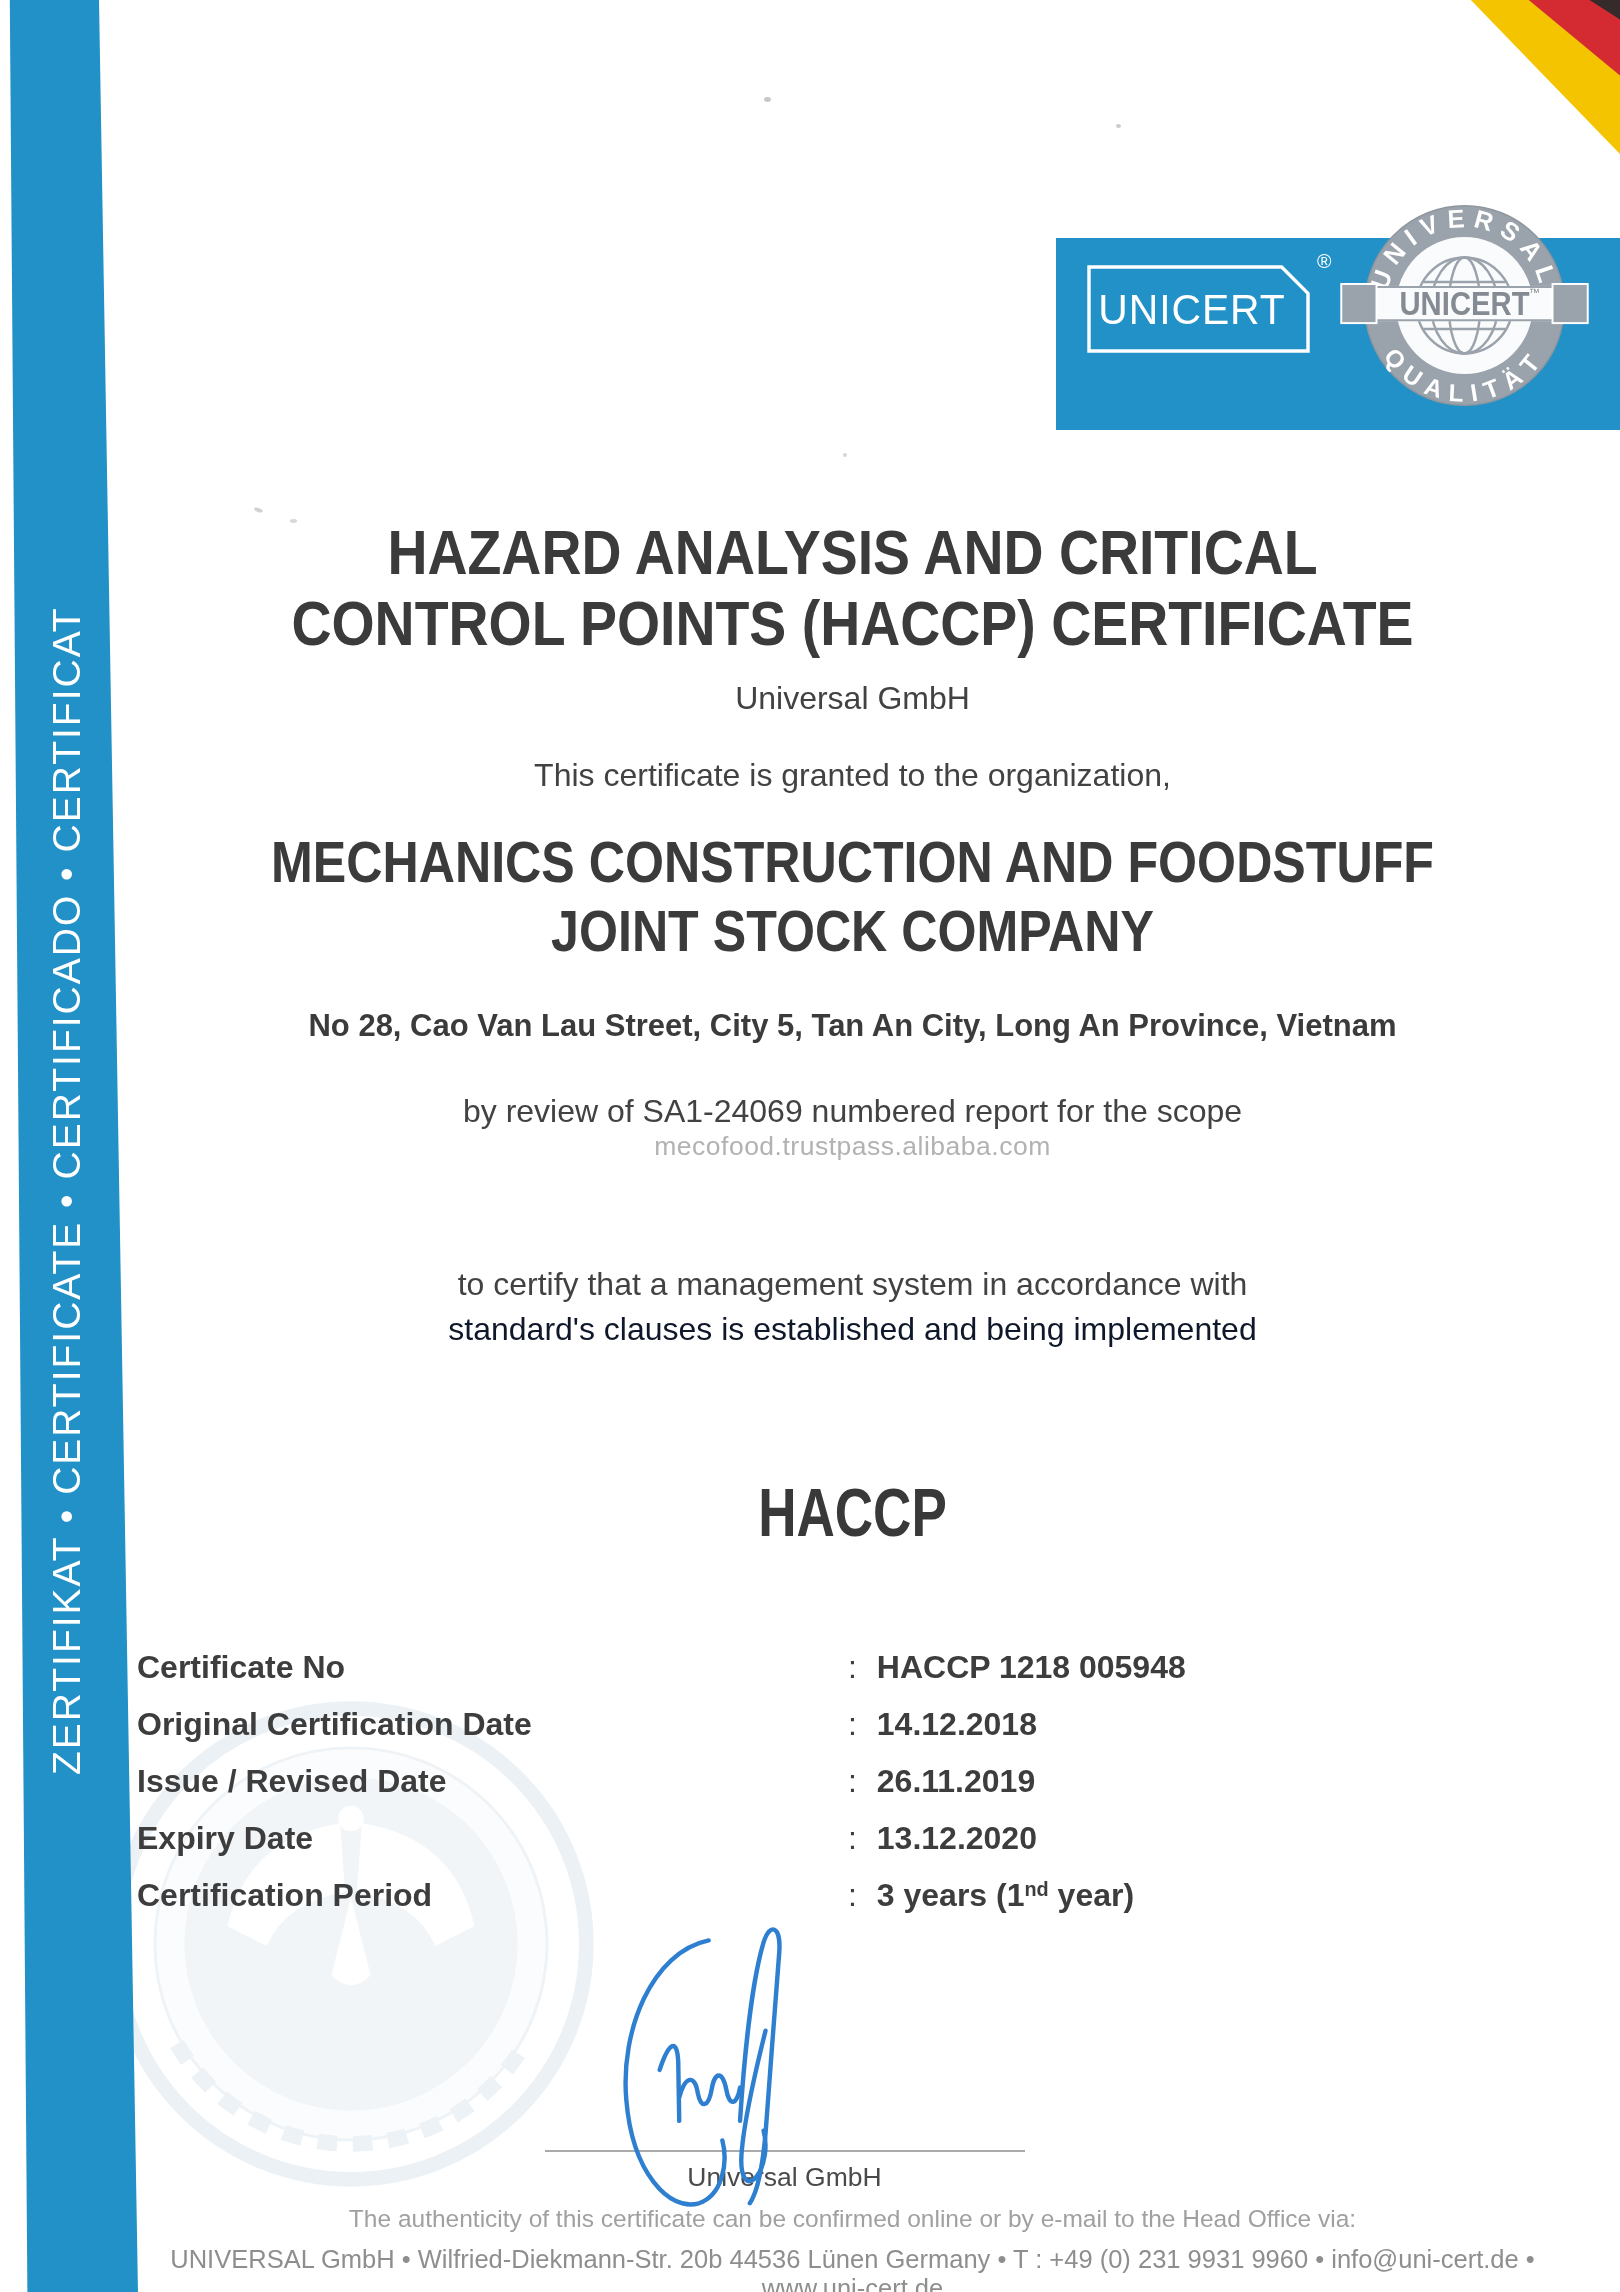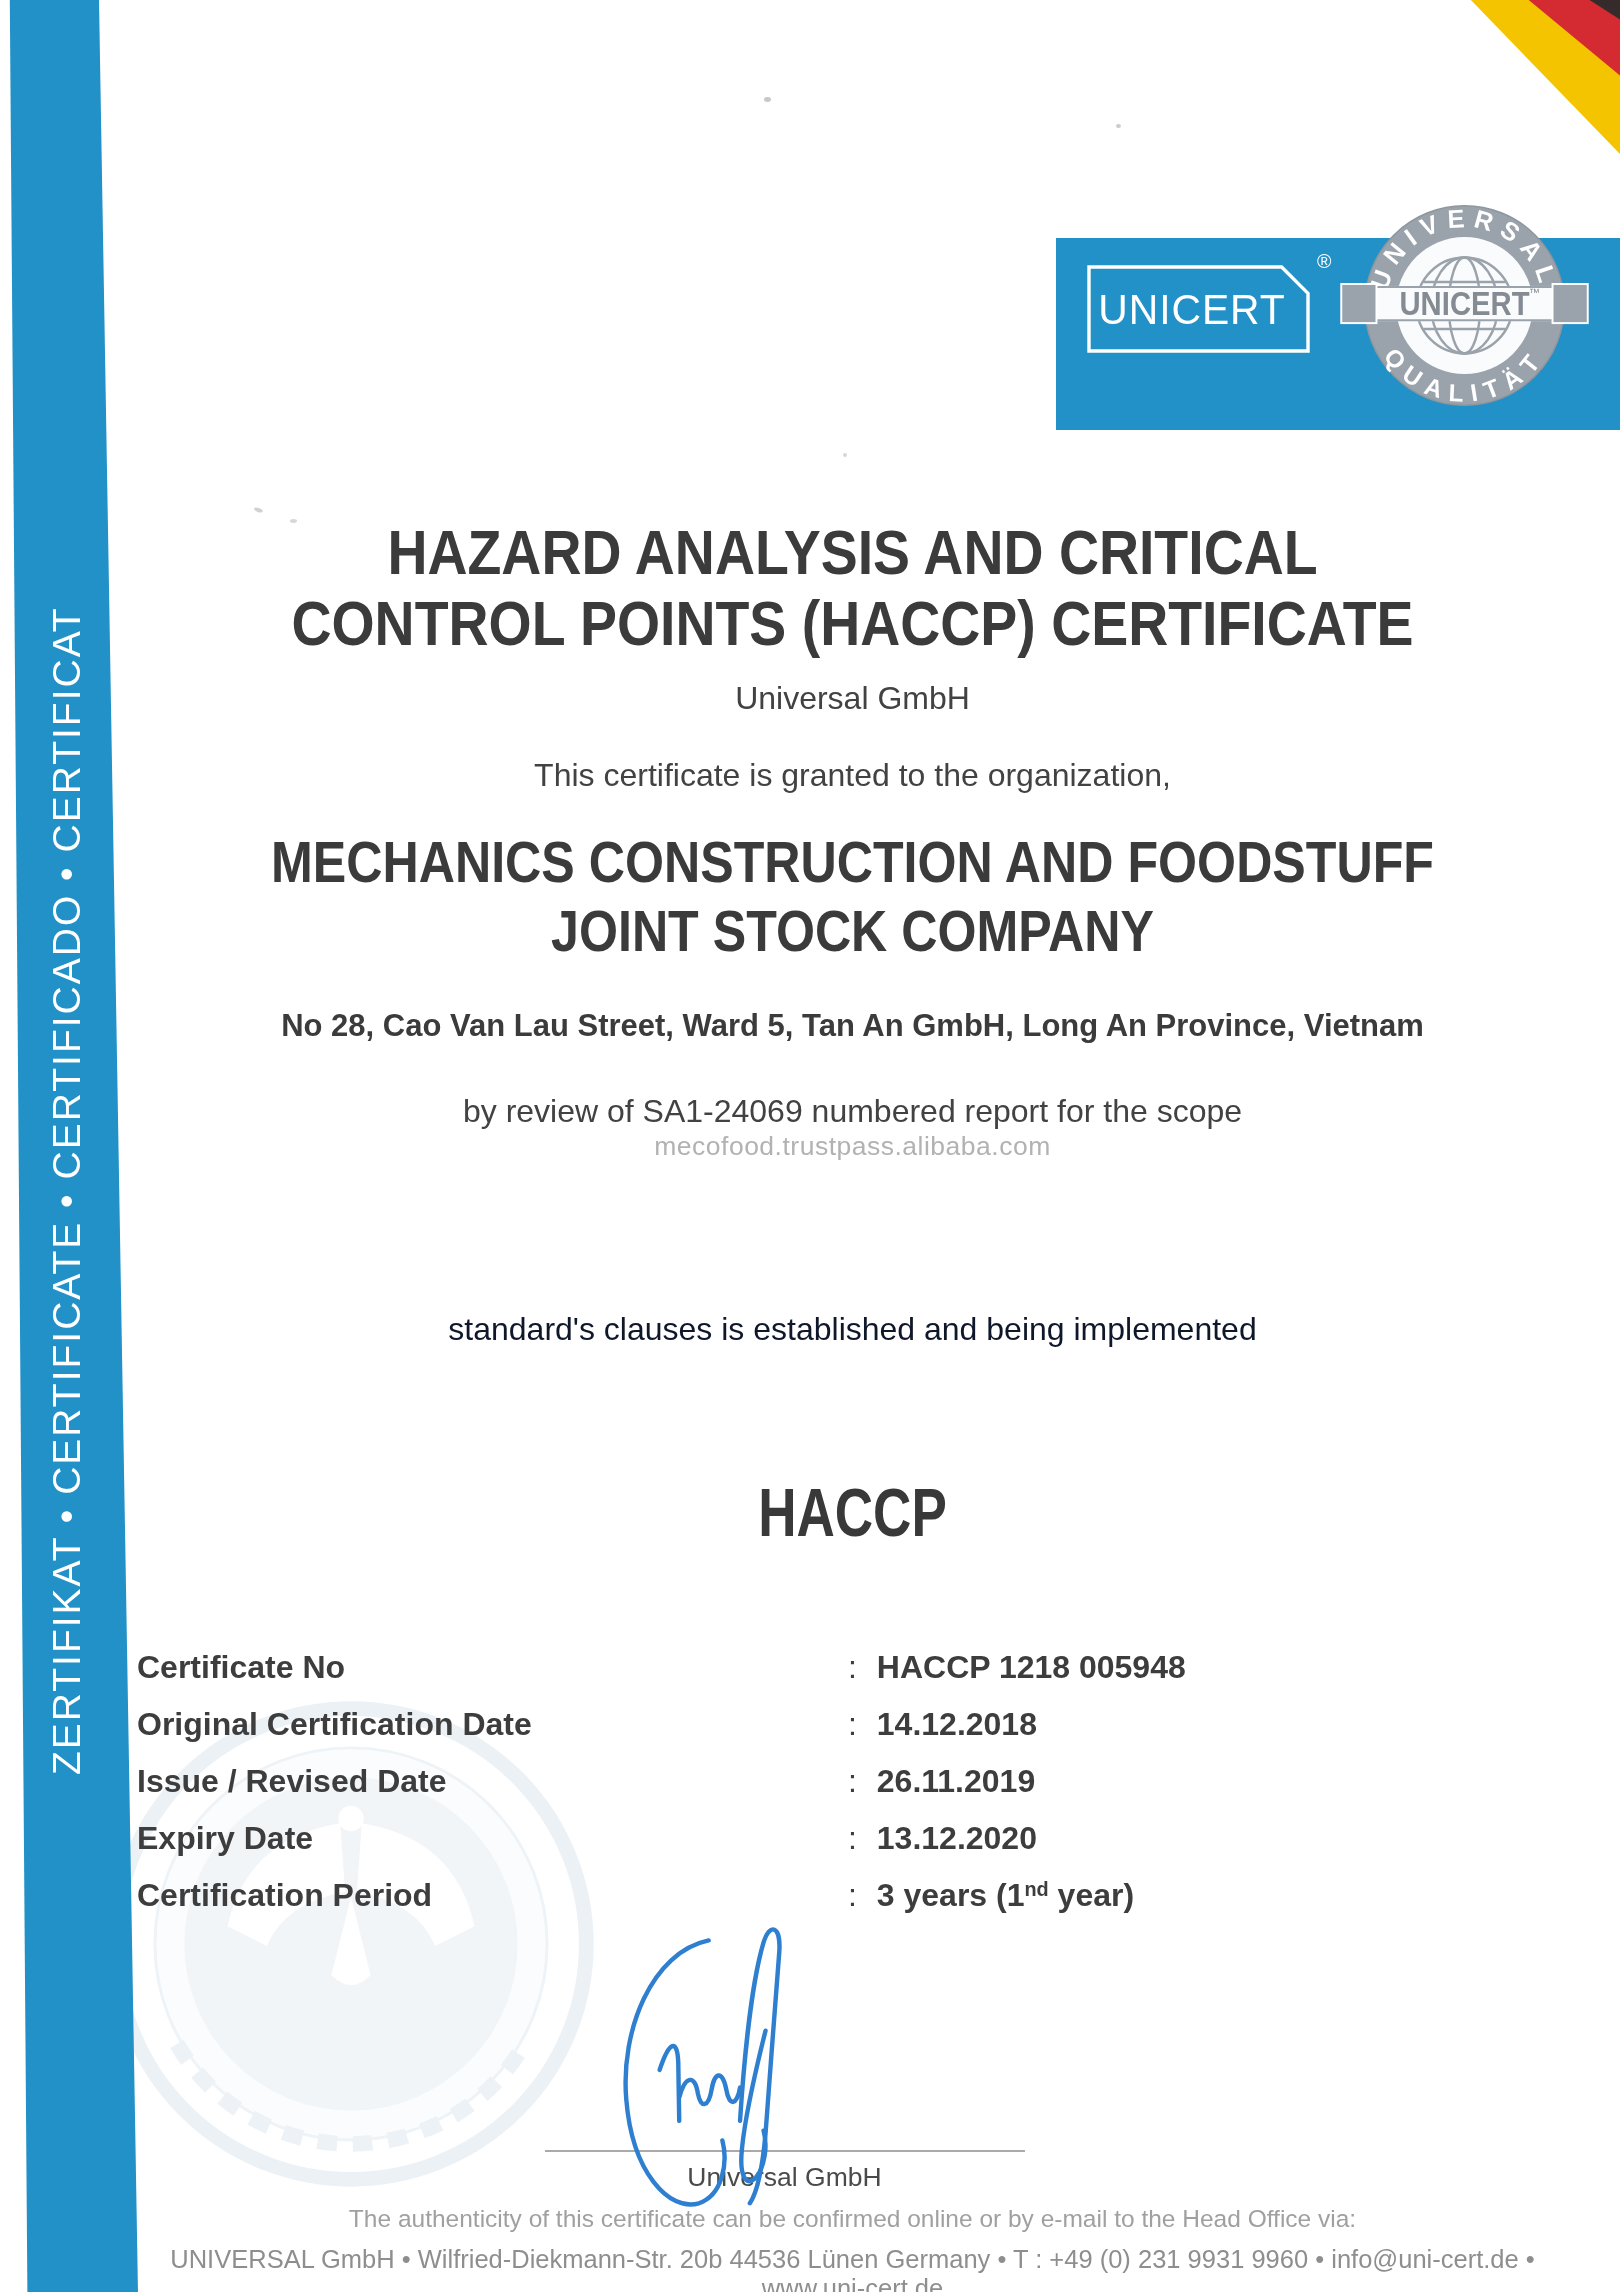--- a/index.html
+++ b/index.html
@@ -145,23 +145,24 @@
     </div>
 
     <div class="abs ctr issuer">Universal GmbH</div>
     <div class="abs ctr granted">This certificate is granted to the organization,</div>
 
     <div class="abs ctr company">
       <div class="narrow">MECHANICS CONSTRUCTION AND FOODSTUFF</div>
       <div class="narrow">JOINT STOCK COMPANY</div>
     </div>
 
-    <div class="abs ctr address">No 28, Cao Van Lau Street, Ward 5, Tan An GmbH, Long An Province, Vietnam</div>
+    <div class="abs ctr address">No 28, Cao Van Lau Street, City 5, Tan An City, Long An Province, Vietnam</div>
     <div class="abs ctr review">by review of SA1-24069 numbered report for the scope</div>
     <div class="abs ctr wmark-text">mecofood.trustpass.alibaba.com</div>
+    <div class="abs ctr certify1">to certify that a management system in accordance with</div>
     <div class="abs ctr certify2">standard's clauses is established and being implemented</div>
     <div class="abs ctr standard narrower">HACCP</div>
 
     <div class="abs details">
       <div class="drow">
         <span class="dlabel">Certificate No</span>
         <span class="dcolon">:</span>
         <span class="dvalue">HACCP 1218 005948</span>
       </div>
       <div class="drow">

